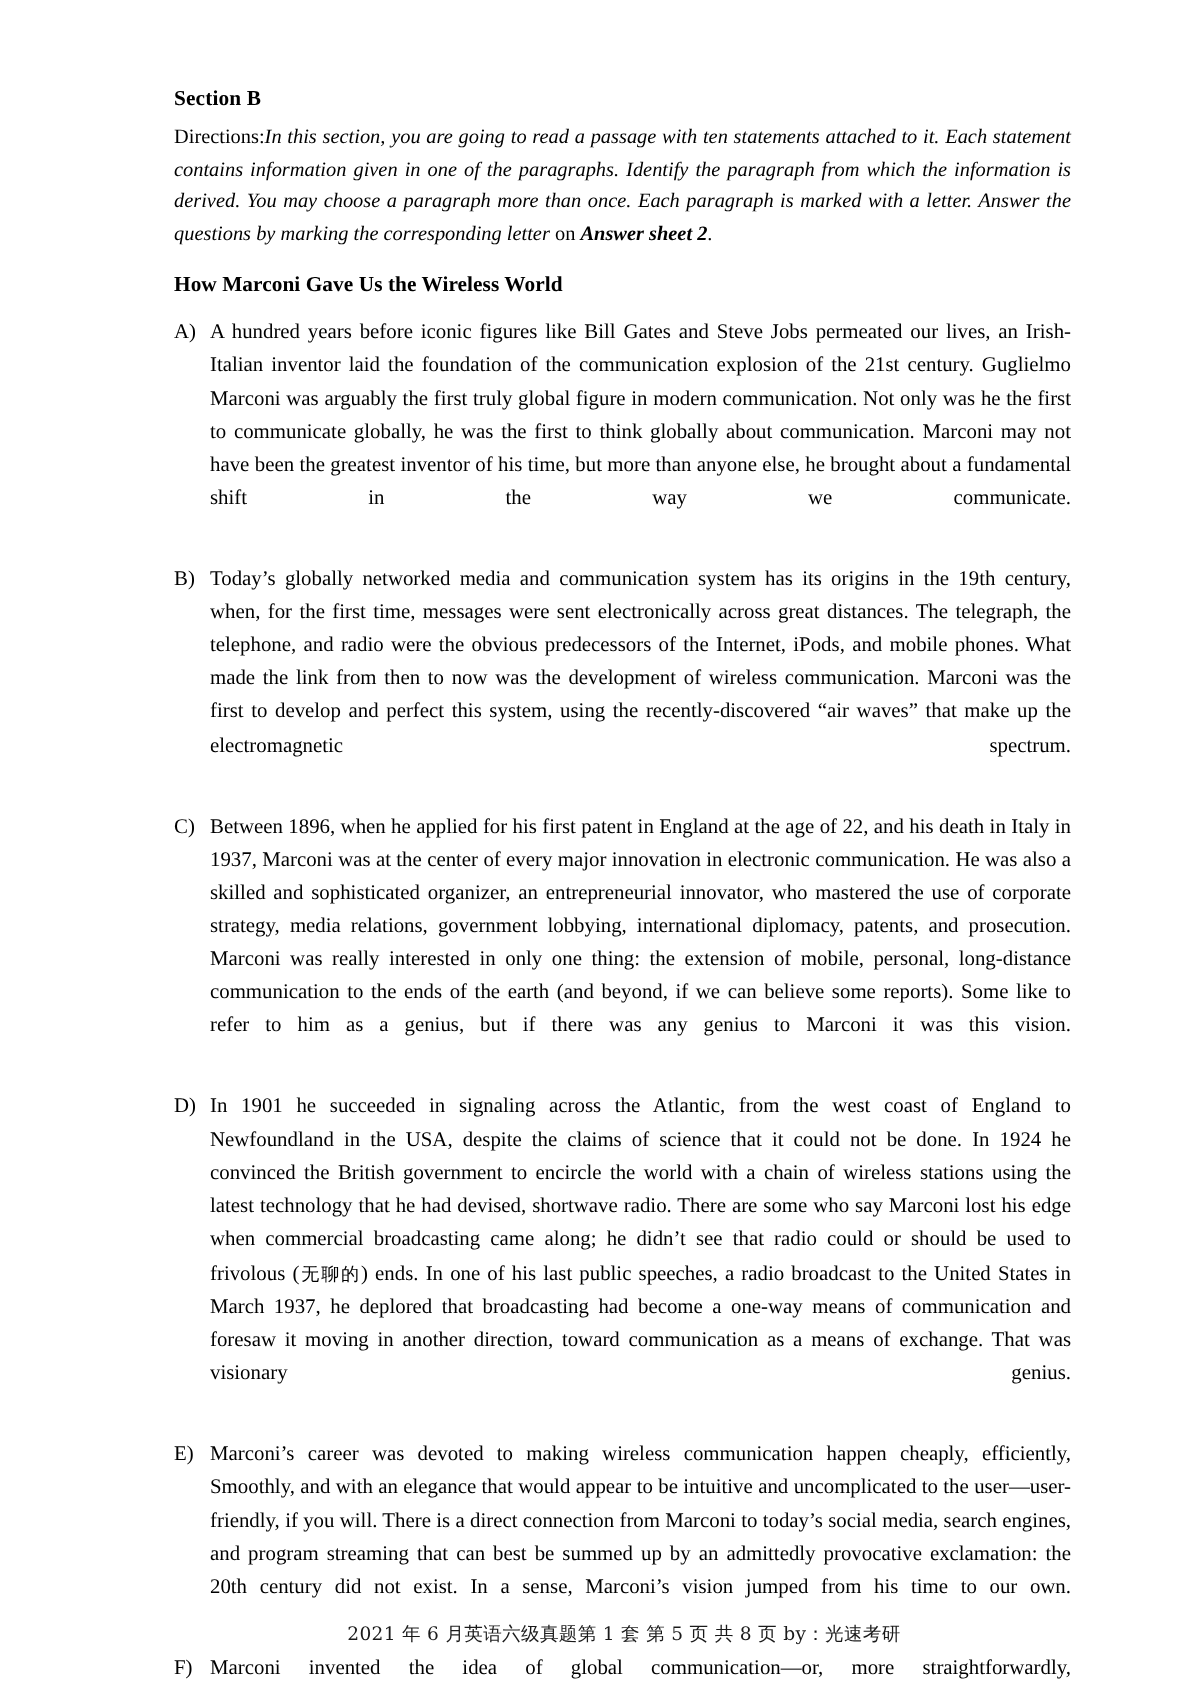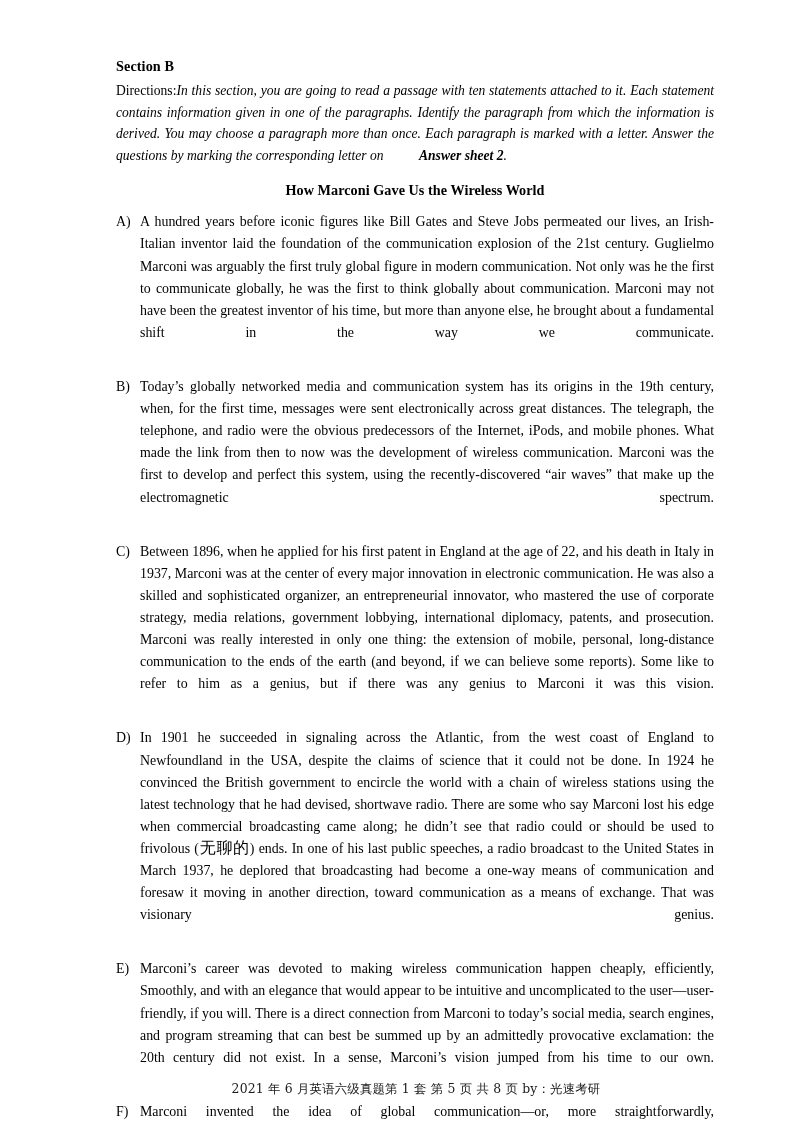--- a/index.html
+++ b/index.html
@@ -51,31 +51,28 @@
   }
   .directions .lead {
     font-weight: normal;
     font-style: normal;
   }
   .directions .body {
     font-style: italic;
     font-weight: normal;
   }
   .directions .plain-italic {
-    font-style: italic;
     font-weight: normal;
   }
   .directions .bold-italic {
     font-style: italic;
     font-weight: bold;
-    margin-left: 32px;
   }
 
   .passage-title {
-    text-align: center;
     font-weight: bold;
     font-size: 14.2px;
     line-height: 20px;
     margin: 14px 0 11px 0;
     letter-spacing: 0.05px;
   }
 
   .para {
     position: relative;
     padding-left: 24px;
@@ -103,22 +100,22 @@
   
   .para .ptext::after {
     content: "";
     display: inline-block;
     width: 100%;
   }
 
   .ital {
   }
   .cjk {
-    font-family: Liberation Mono, monospace;
-    font-size: 16px;
+    font-family: Liberation Serif, serif;
+    font-size: 12px;
   }
 
   .footer {
     position: absolute;
     left: 0;
     top: 1080px;
     width: 800px;
     text-align: center;
     font-size: 12.4px;
     line-height: 18px;

